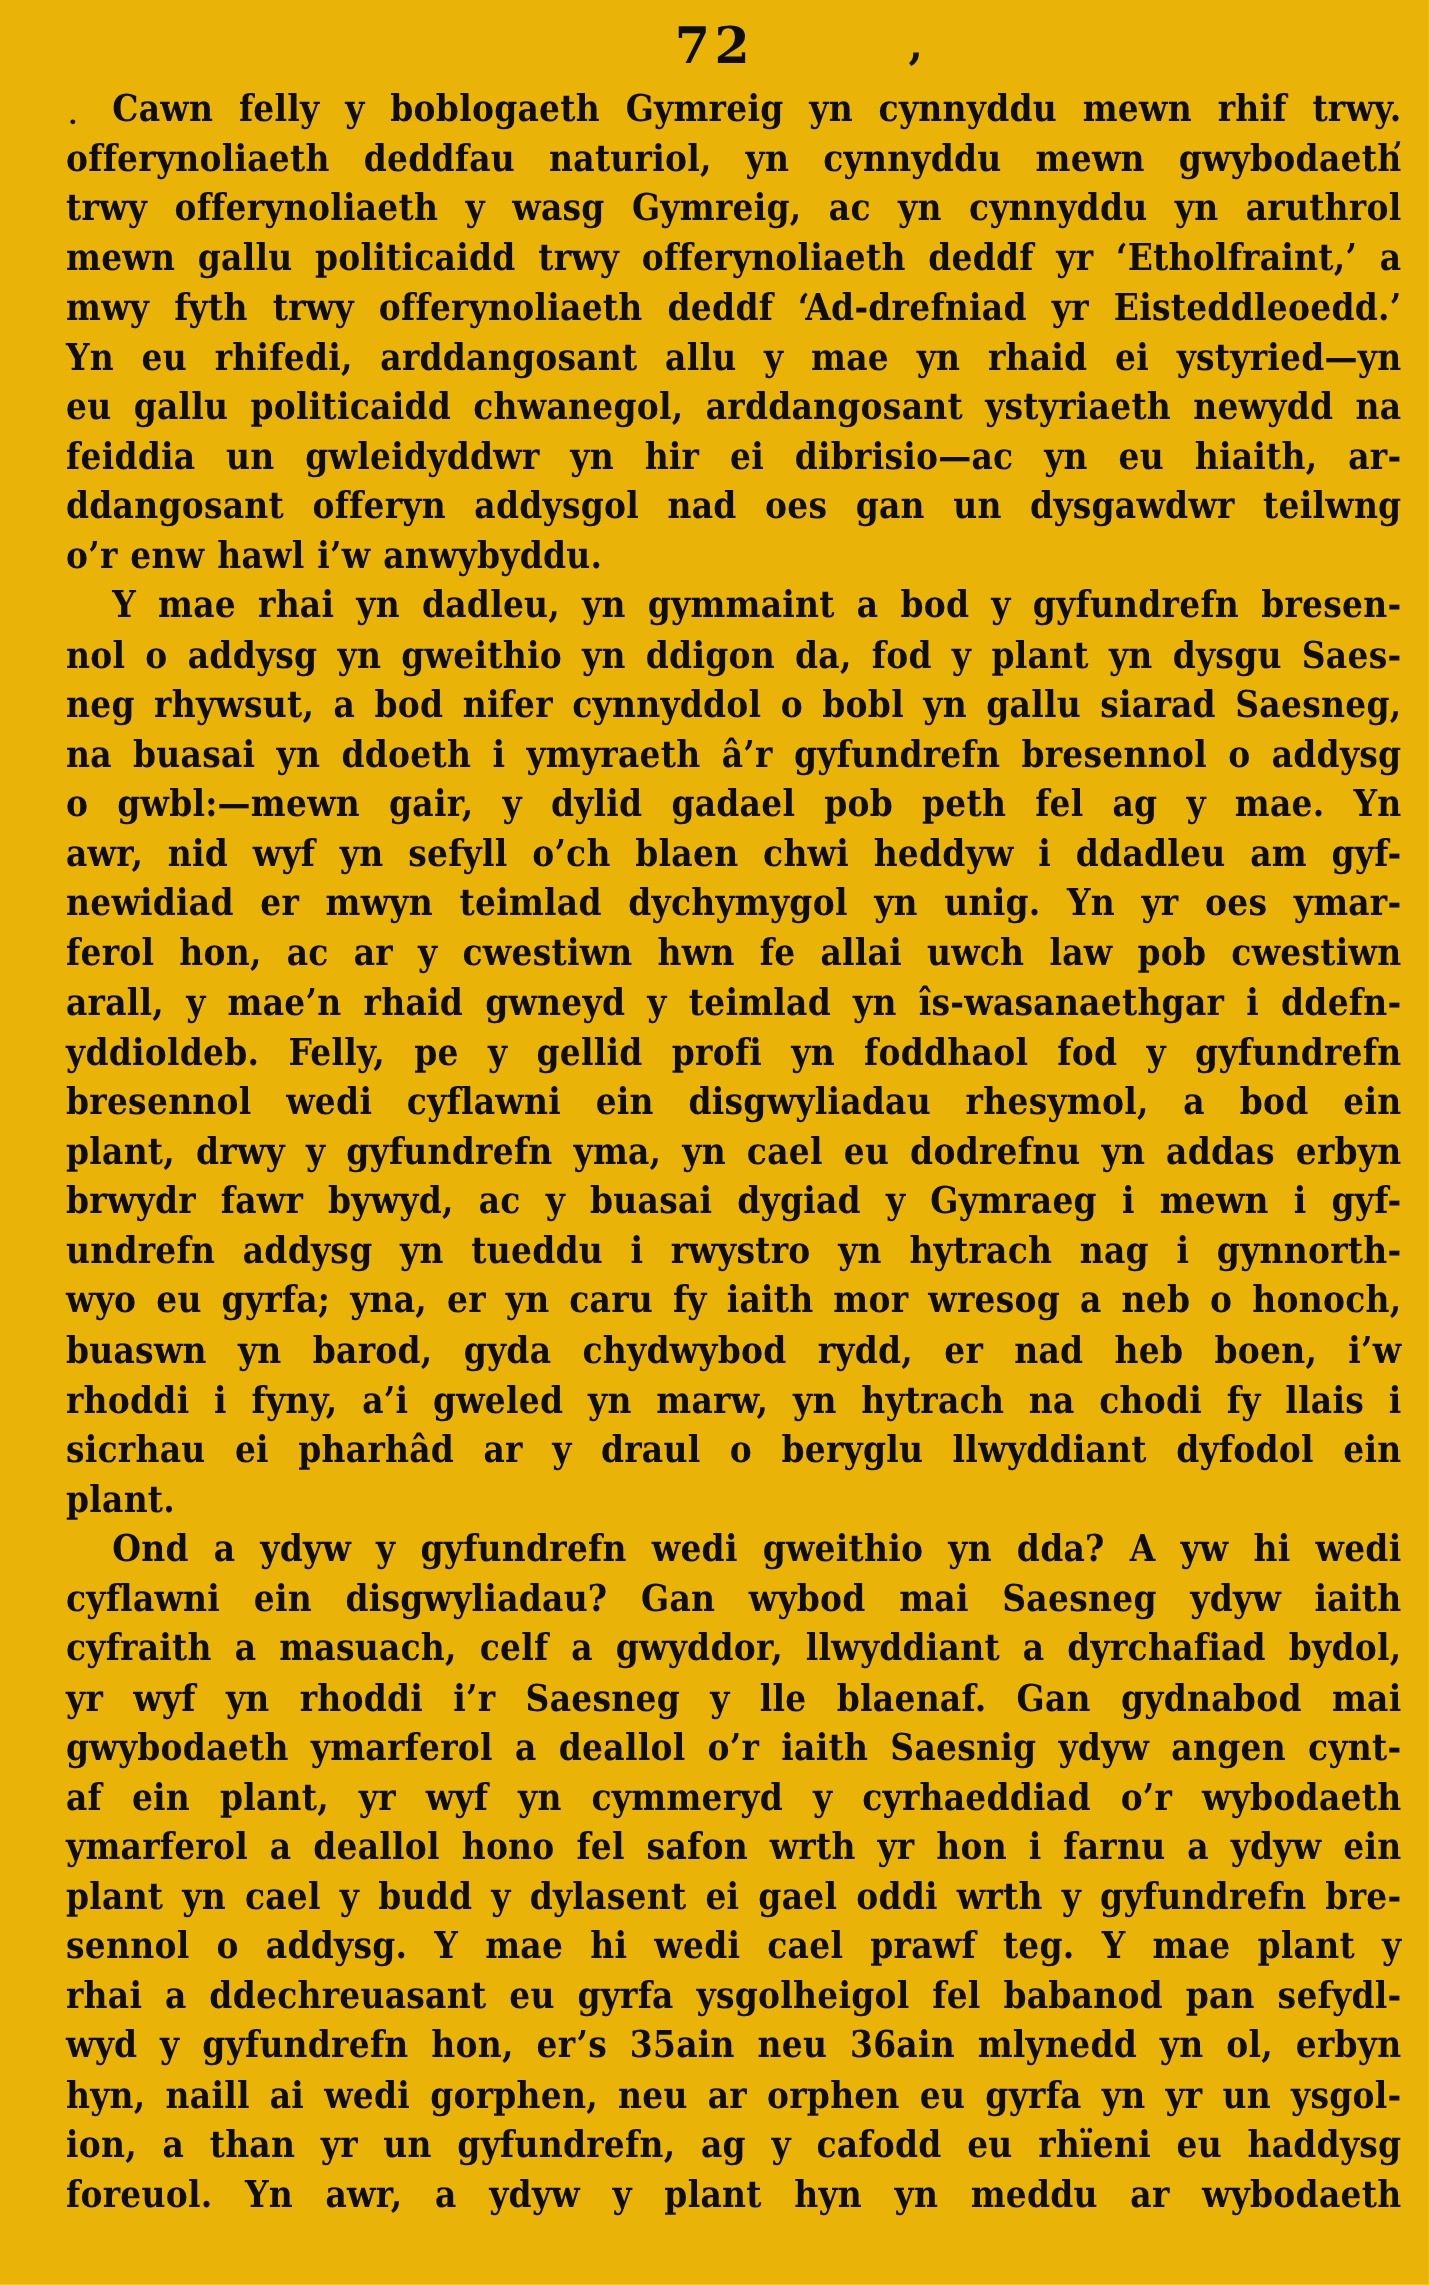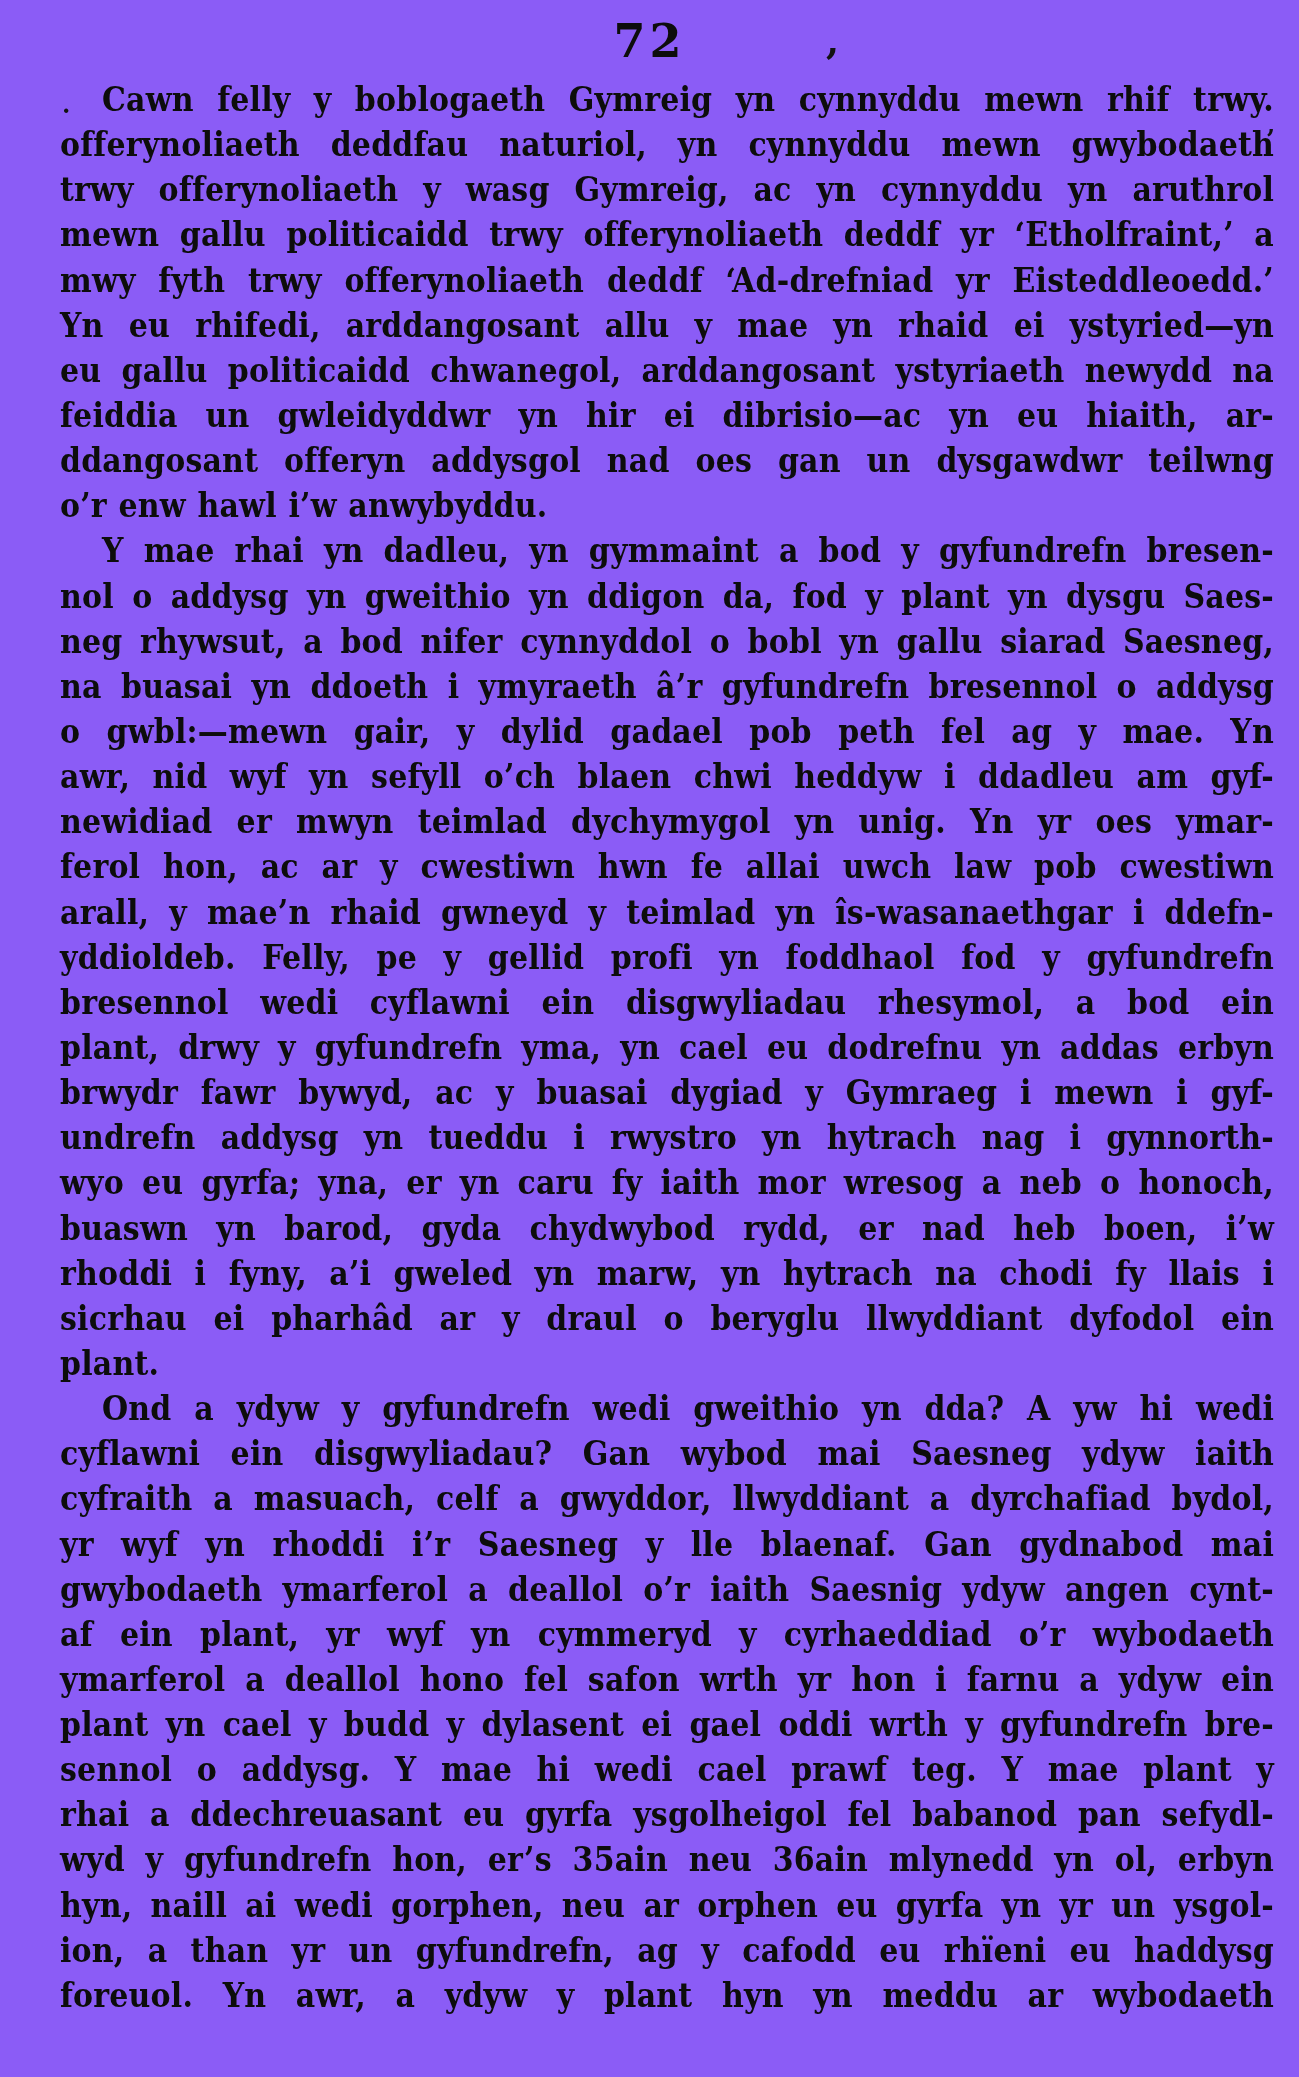--- a/index.html
+++ b/index.html
@@ -4,21 +4,21 @@
 <style>
   html, body { margin: 0; padding: 0; }
   body {
     width: 1299px; height: 2077px;
     background: #ffffff;
     font-family: "DejaVu Serif", "Liberation Serif", serif;
   }
   .page {
     position: relative;
     width: 1299px; height: 2077px;
-    background: #8b5cf6;
+    background: #eab308;
     color: #0d0d0c;
     font-weight: 700;
     overflow: hidden;
   }
   .page-number {
     position: absolute;
     top: 14px; left: 0; width: 100%;
     text-align: center;
     font-size: 46px;
     letter-spacing: 4px;

